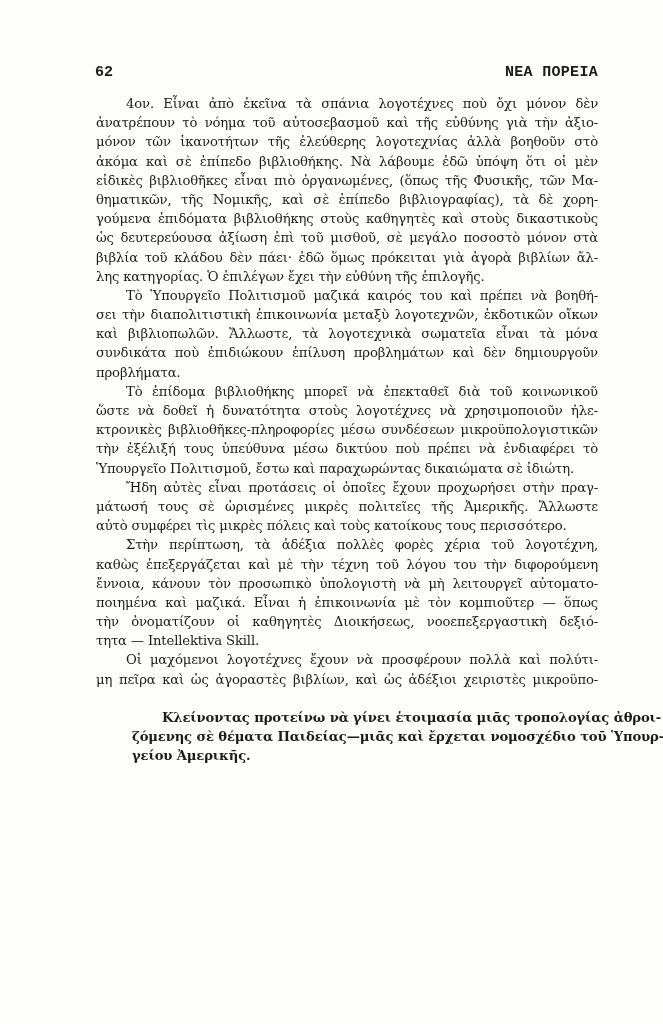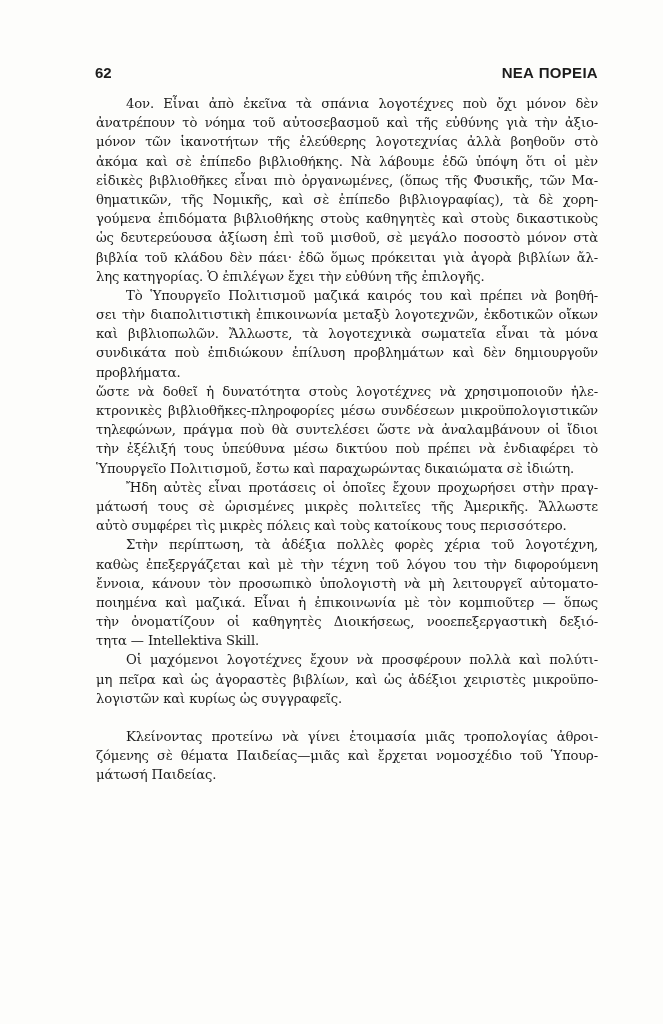--- a/index.html
+++ b/index.html
@@ -4,39 +4,39 @@
 <style>
   html, body { margin: 0; padding: 0; }
   body {
     width: 663px; height: 1024px; background: #fdfdfb; overflow: hidden;
     position: relative;
     font-family: "DejaVu Serif", "Liberation Serif", serif;
     color: #1c1c1c;
   }
   .page-header {
     position: absolute; left: 95px; top: 64px; width: 503px; height: 20px;
-    font-family: Liberation Sans, sans-serif;
+    font-family: Liberation Mono, monospace;
     font-weight: bold; font-size: 15px;
   }
   .page-number { position: absolute; left: 0; top: 0; }
   .running-title { position: absolute; right: 0; top: 0; letter-spacing: 0.3px; }
   .body-text {
     position: absolute; left: 96px; top: 94px; width: 502px;
     font-family: "DejaVu Serif", "Liberation Serif", serif;
     font-size: 13.2px; line-height: 19.2px;
   }
   .line {
     display: block; height: 19.2px; white-space: nowrap;
     text-align: justify; text-align-last: justify;
     letter-spacing: -0.15px;
   }
   .line.last { text-align-last: left; }
   .line.indent { padding-left: 30px; }
   .gap { height: 19px; }
-  .closing { font-weight: 400; }
+  .closing { font-weight: 700; margin-left: 36px; }
 </style>
 </head>
 <body>
 
 <div class="page-header">
   <span class="page-number">62</span>
   <span class="running-title">ΝΕΑ ΠΟΡΕΙΑ</span>
 </div>
 
 <div class="body-text">
@@ -57,23 +57,23 @@
 
   <div class="paragraph">
     <span class="line indent">Τὸ Ὑπουργεῖο Πολιτισμοῦ μαζικά καιρός του καὶ πρέπει νὰ βοηθή-</span>
     <span class="line">σει τὴν διαπολιτιστικὴ ἐπικοινωνία μεταξὺ λογοτεχνῶν, ἐκδοτικῶν οἴκων</span>
     <span class="line">καὶ βιβλιοπωλῶν. Ἄλλωστε, τὰ λογοτεχνικὰ σωματεῖα εἶναι τὰ μόνα</span>
     <span class="line">συνδικάτα ποὺ ἐπιδιώκουν ἐπίλυση προβλημάτων καὶ δὲν δημιουργοῦν</span>
     <span class="line last">προβλήματα.</span>
   </div>
 
   <div class="paragraph">
+    <span class="line indent">Τὸ ἐπίδομα βιβλιοθήκης μπορεῖ νὰ ἐπεκταθεῖ διὰ τοῦ κοινωνικοῦ</span>
     <span class="line">ὥστε νὰ δοθεῖ ἡ δυνατότητα στοὺς λογοτέχνες νὰ χρησιμοποιοῦν ἠλε-</span>
     <span class="line">κτρονικὲς βιβλιοθῆκες-πληροφορίες μέσω συνδέσεων μικροϋπολογιστικῶν</span>
-    <span class="line">τηλεφώνων, πράγμα ποὺ θὰ συντελέσει ὥστε νὰ ἀναλαμβάνουν οἱ ἴδιοι</span>
     <span class="line">τὴν ἐξέλιξή τους ὑπεύθυνα μέσω δικτύου ποὺ πρέπει νὰ ἐνδιαφέρει τὸ</span>
     <span class="line last">Ὑπουργεῖο Πολιτισμοῦ, ἔστω καὶ παραχωρώντας δικαιώματα σὲ ἰδιώτη.</span>
   </div>
 
   <div class="paragraph">
     <span class="line indent">Ἤδη αὐτὲς εἶναι προτάσεις οἱ ὁποῖες ἔχουν προχωρήσει στὴν πραγ-</span>
     <span class="line">μάτωσή τους σὲ ὡρισμένες μικρὲς πολιτεῖες τῆς Ἀμερικῆς. Ἄλλωστε</span>
     <span class="line last">αὐτὸ συμφέρει τὶς μικρὲς πόλεις καὶ τοὺς κατοίκους τους περισσότερο.</span>
   </div>
 
@@ -82,24 +82,23 @@
     <span class="line">καθὼς ἐπεξεργάζεται καὶ μὲ τὴν τέχνη τοῦ λόγου του τὴν διφορούμενη</span>
     <span class="line">ἔννοια, κάνουν τὸν προσωπικὸ ὑπολογιστὴ νὰ μὴ λειτουργεῖ αὐτοματο-</span>
     <span class="line">ποιημένα καὶ μαζικά. Εἶναι ἡ ἐπικοινωνία μὲ τὸν κομπιοῦτερ — ὅπως</span>
     <span class="line">τὴν ὀνοματίζουν οἱ καθηγητὲς Διοικήσεως, νοοεπεξεργαστικὴ δεξιό-</span>
     <span class="line last">τητα — Intellektiva Skill.</span>
   </div>
 
   <div class="paragraph">
     <span class="line indent">Οἱ μαχόμενοι λογοτέχνες ἔχουν νὰ προσφέρουν πολλὰ καὶ πολύτι-</span>
     <span class="line">μη πεῖρα καὶ ὡς ἀγοραστὲς βιβλίων, καὶ ὡς ἀδέξιοι χειριστὲς μικροϋπο-</span>
-    <span class="line last">λογιστῶν καὶ κυρίως ὡς συγγραφεῖς.</span>
   </div>
 
   <div class="gap"></div>
 
   <div class="paragraph closing">
     <span class="line indent">Κλείνοντας προτείνω νὰ γίνει ἑτοιμασία μιᾶς τροπολογίας ἀθροι-</span>
     <span class="line">ζόμενης σὲ θέματα Παιδείας—μιᾶς καὶ ἔρχεται νομοσχέδιο τοῦ Ὑπουρ-</span>
-    <span class="line last">μάτωσή Παιδείας.</span>
+    <span class="line last">γείου Ἀμερικῆς.</span>
   </div>
 
 </div>
 
 </body></html>

